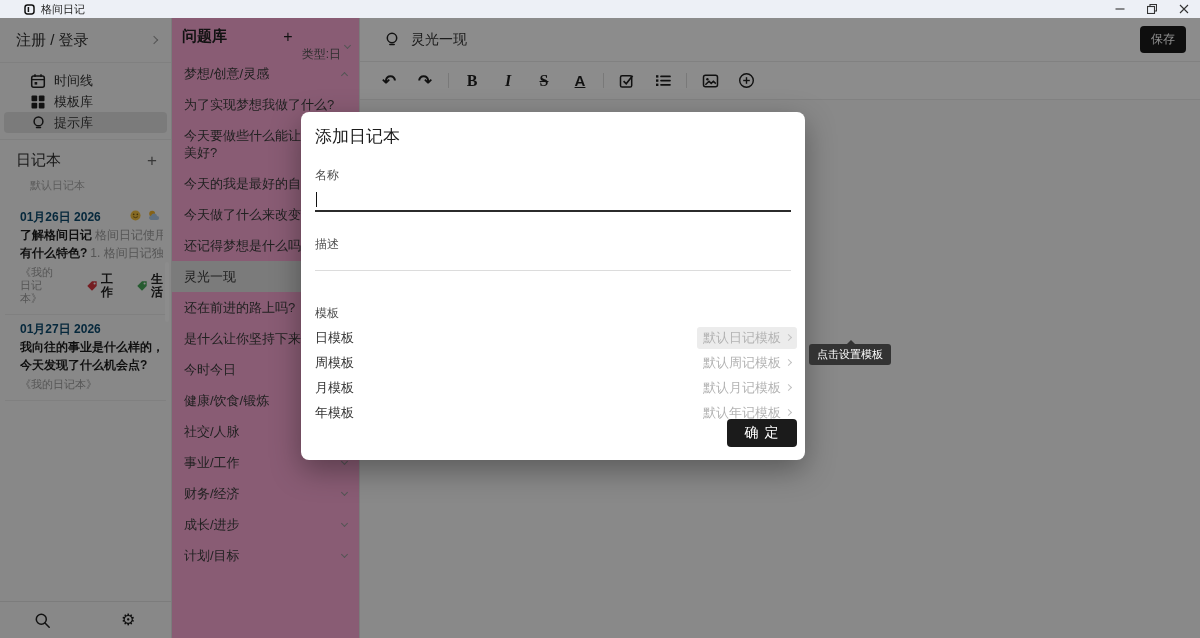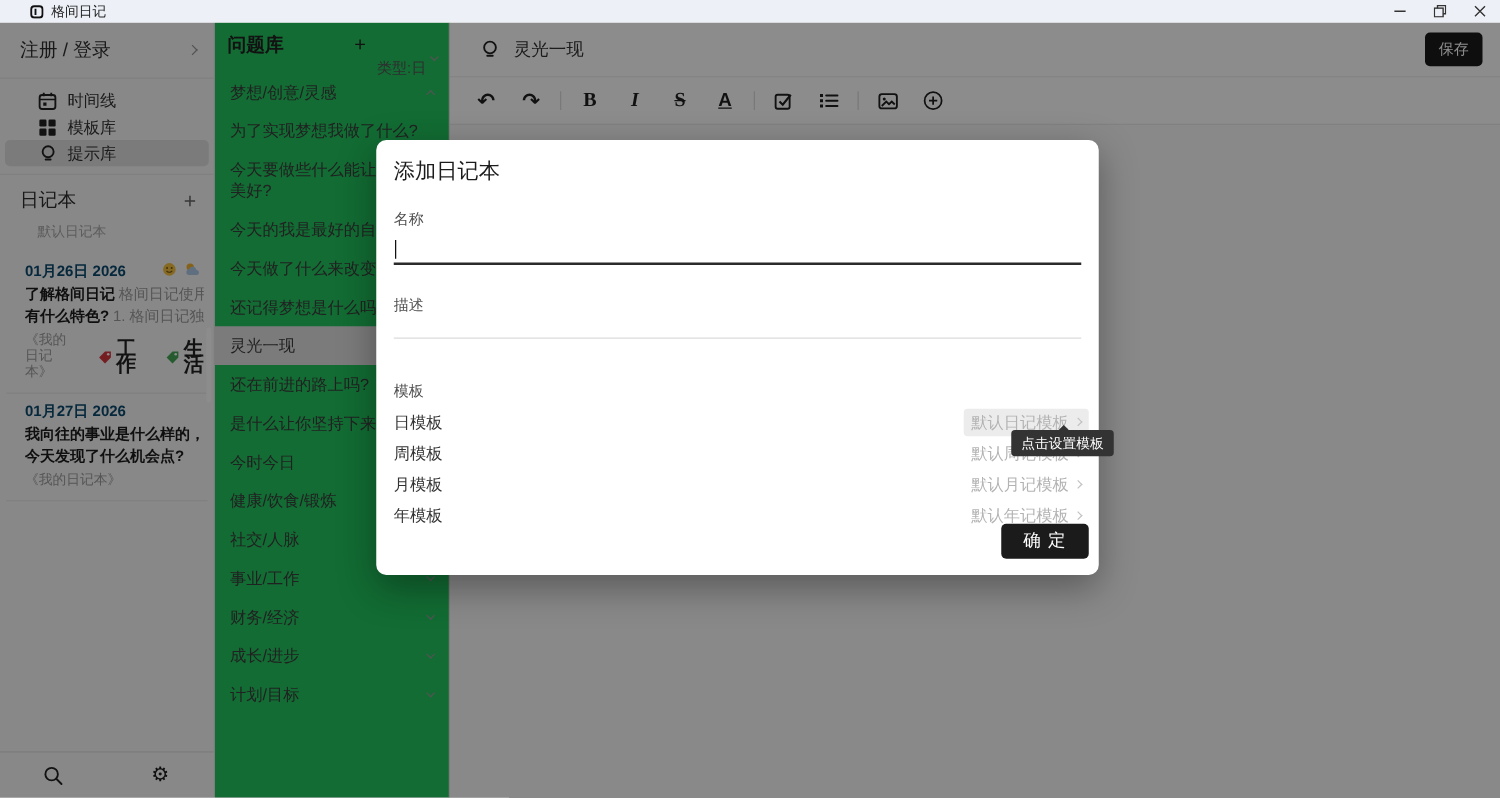--- a/index.html
+++ b/index.html
@@ -34,27 +34,27 @@
   .tree-sub { padding:4px 0 0 30px; font-size:11px; color:#a9a9a9; }
   .entries { margin-top:9px; }
   .entry { margin:0 5px; padding:8px 3px 9px 15px; border-bottom:1px solid #e9e9e9; cursor:pointer; }
   .e-daterow { display:flex; align-items:center; font-size:12px; line-height:13px; color:#0c4a6e; font-weight:600; }
   .e-emojis { margin-left:auto; display:flex; gap:7px; padding-right:3px; }
   .e-line { margin-top:4px; font-size:12px; line-height:14px; white-space:nowrap; overflow:hidden; }
   .e-bold { font-weight:700; color:#1d1d1d; }
   .e-rest { color:#9c9c9c; margin-left:3px; }
   .e-meta { margin-top:6px; display:flex; align-items:center; gap:23px; line-height:13px;justify-content:space-between; }
   .e-book { color:#9c9c9c; font-size:11px; }
-  .e-tag { display:flex; align-items:center; gap:3px; font-size:16px; color:#222; font-weight:600; }
+  .e-tag { display:flex; align-items:center; gap:3px; font-size:12px; color:#222; font-weight:600; }
   .scroll-thumb { position:absolute; right:2px; top:244px; width:4px; height:60px; background:rgba(255,255,255,.95); border-radius:2px; }
   .side-bottom { position:absolute; left:0; right:0; bottom:0; height:37px; border-top:1px solid #e2e2e2; display:flex; align-items:center; background:#f7f7f7; }
   .sb-btn { flex:1; display:flex; align-items:center; justify-content:center; background:none; border:none; }
 
   
-  #qcol { position:absolute; left:172px; top:0; width:188px; height:100%; background:#22c55e; border-right:1px solid #e2e2e2; }
+  #qcol { position:absolute; left:172px; top:0; width:188px; height:100%; background:#f9a8d4; border-right:1px solid #e2e2e2; }
   .q-header { height:37px; display:flex; align-items:center; padding:0 9px 0 10px; }
   .q-title { font-size:15px; font-weight:700; color:#222; }
   .q-add { margin-left:auto; font-size:16px; color:#222; background:none; border:none; padding:0 9px 0 0; line-height:1; }
   .q-filter { font-size:12px; color:#555; display:flex; align-items:flex-start; gap:4px; cursor:pointer;margin-top:36px; }
   .q-list { padding-top:3px; }
   .q-row { display:flex; align-items:center; padding:7px 12px; font-size:13px; line-height:17px; color:#3c3c3c; cursor:pointer; }
   .q-row .chev { margin-left:auto; }
   .q-row.selected { background:#e0e0e0; }
 
   
@@ -66,21 +66,21 @@
   .tb-btn { width:36px; height:28px; display:flex; align-items:center; justify-content:center; background:none; border:none; color:#1f1f1f; cursor:pointer; }
   .tb-sep { width:1px; height:15px; background:#dcdcdc; margin:0 5px; }
   .g-arrow { font-size:17px; font-weight:700; }
   .g-bold { font-family:"Liberation Serif", serif; font-size:16px; font-weight:800; }
   .g-italic { font-family:"Liberation Serif", serif; font-size:16px; font-weight:700; font-style:italic; }
   .g-strike { font-family:"Liberation Serif", serif; font-size:16px; font-weight:600; text-decoration:line-through; }
   .g-under { font-size:15px; font-weight:700; text-decoration:underline; }
 
   
   #overlay { position:absolute; left:0; right:0; top:18px; bottom:0; background:rgba(0,0,0,0.45); z-index:10; }
-  #modal { position:absolute; left:301px; top:112px; width:578px; height:348px; background:#fff; border-radius:8px;
+  #modal { position:absolute; left:301px; top:112px; width:504px; height:348px; background:#fff; border-radius:8px;
            box-shadow:0 10px 30px rgba(0,0,0,.35); z-index:20; padding:13px 14px; }
   .m-title { font-size:17px; font-weight:500; color:#1c1c1c; }
   .m-label { margin-top:19px; font-size:12px; color:#4f4f4f; }
   .m-label.desc { margin-top:24px; }
   .m-label.tpl { margin-top:34px; }
   .m-name-input { margin-top:1px; height:27px; border-bottom:2px solid #2b2b2b; position:relative; cursor:text; }
   .m-caret { position:absolute; left:1px; top:7px; width:1px; height:15px; background:#111; }
   .m-desc-input { height:18px; border-bottom:1px solid #dcdcdc; cursor:text; }
   .m-rows { margin-top:3px; }
   .m-row { height:25px; display:flex; align-items:center; font-size:13px; color:#333; }

